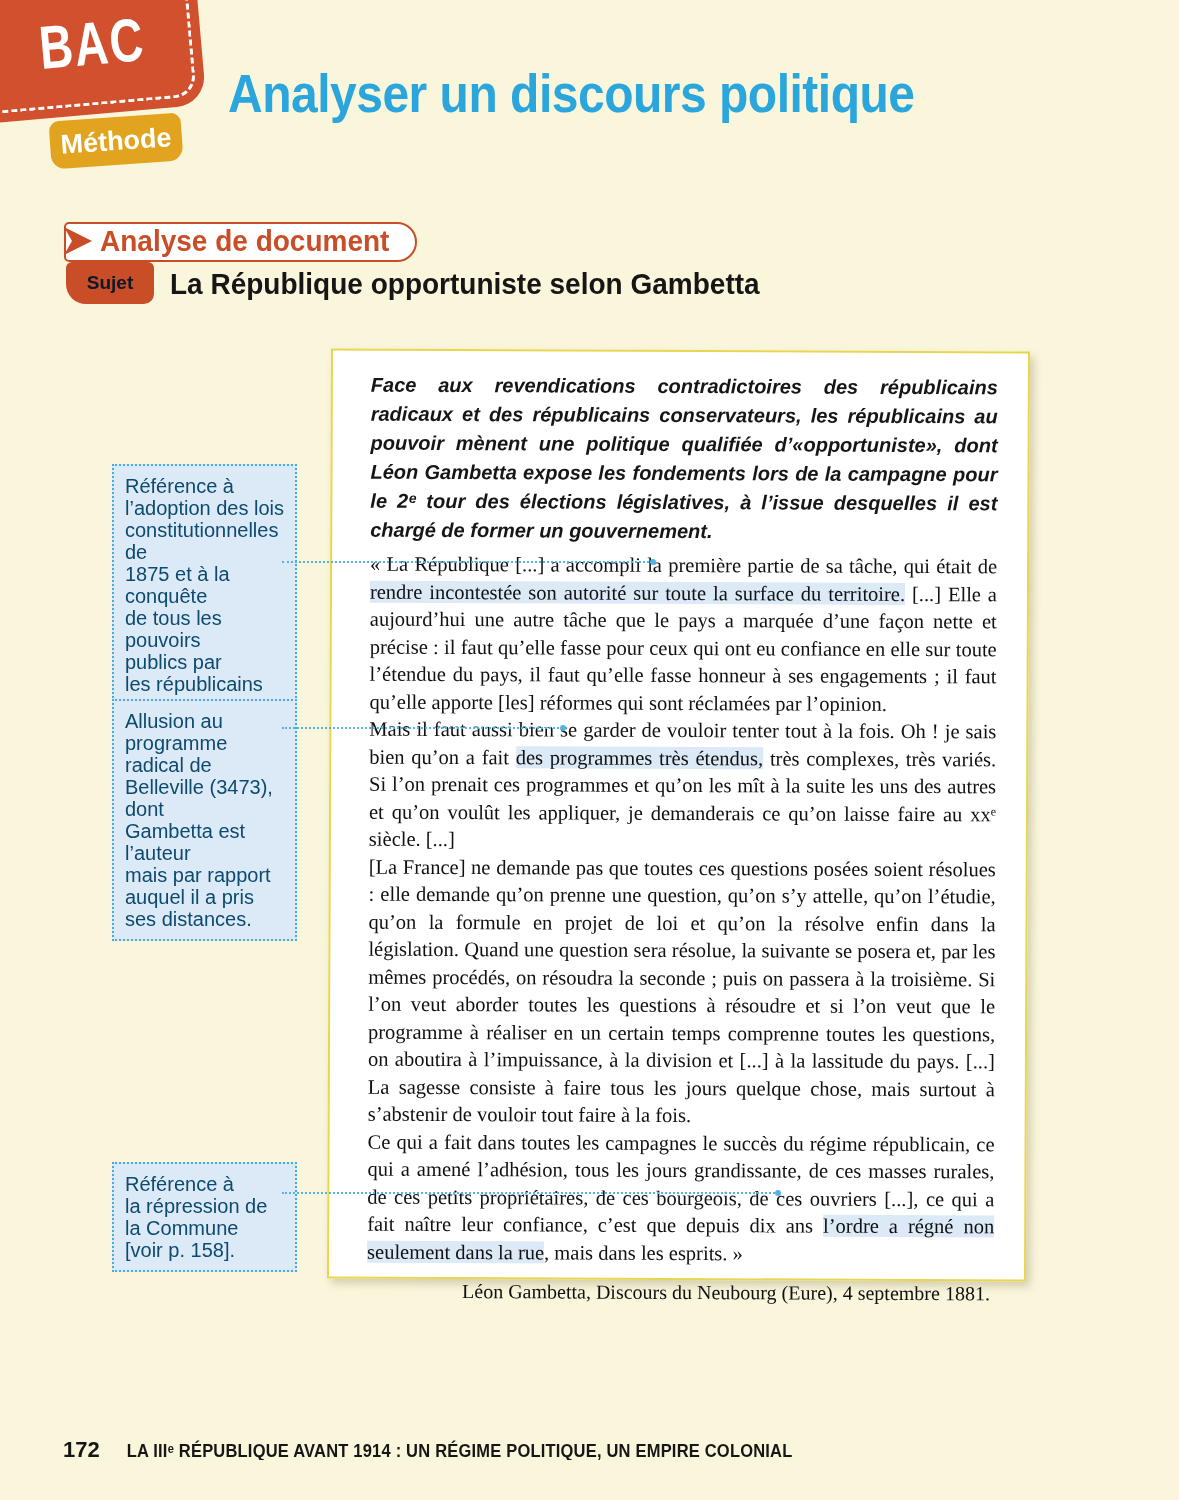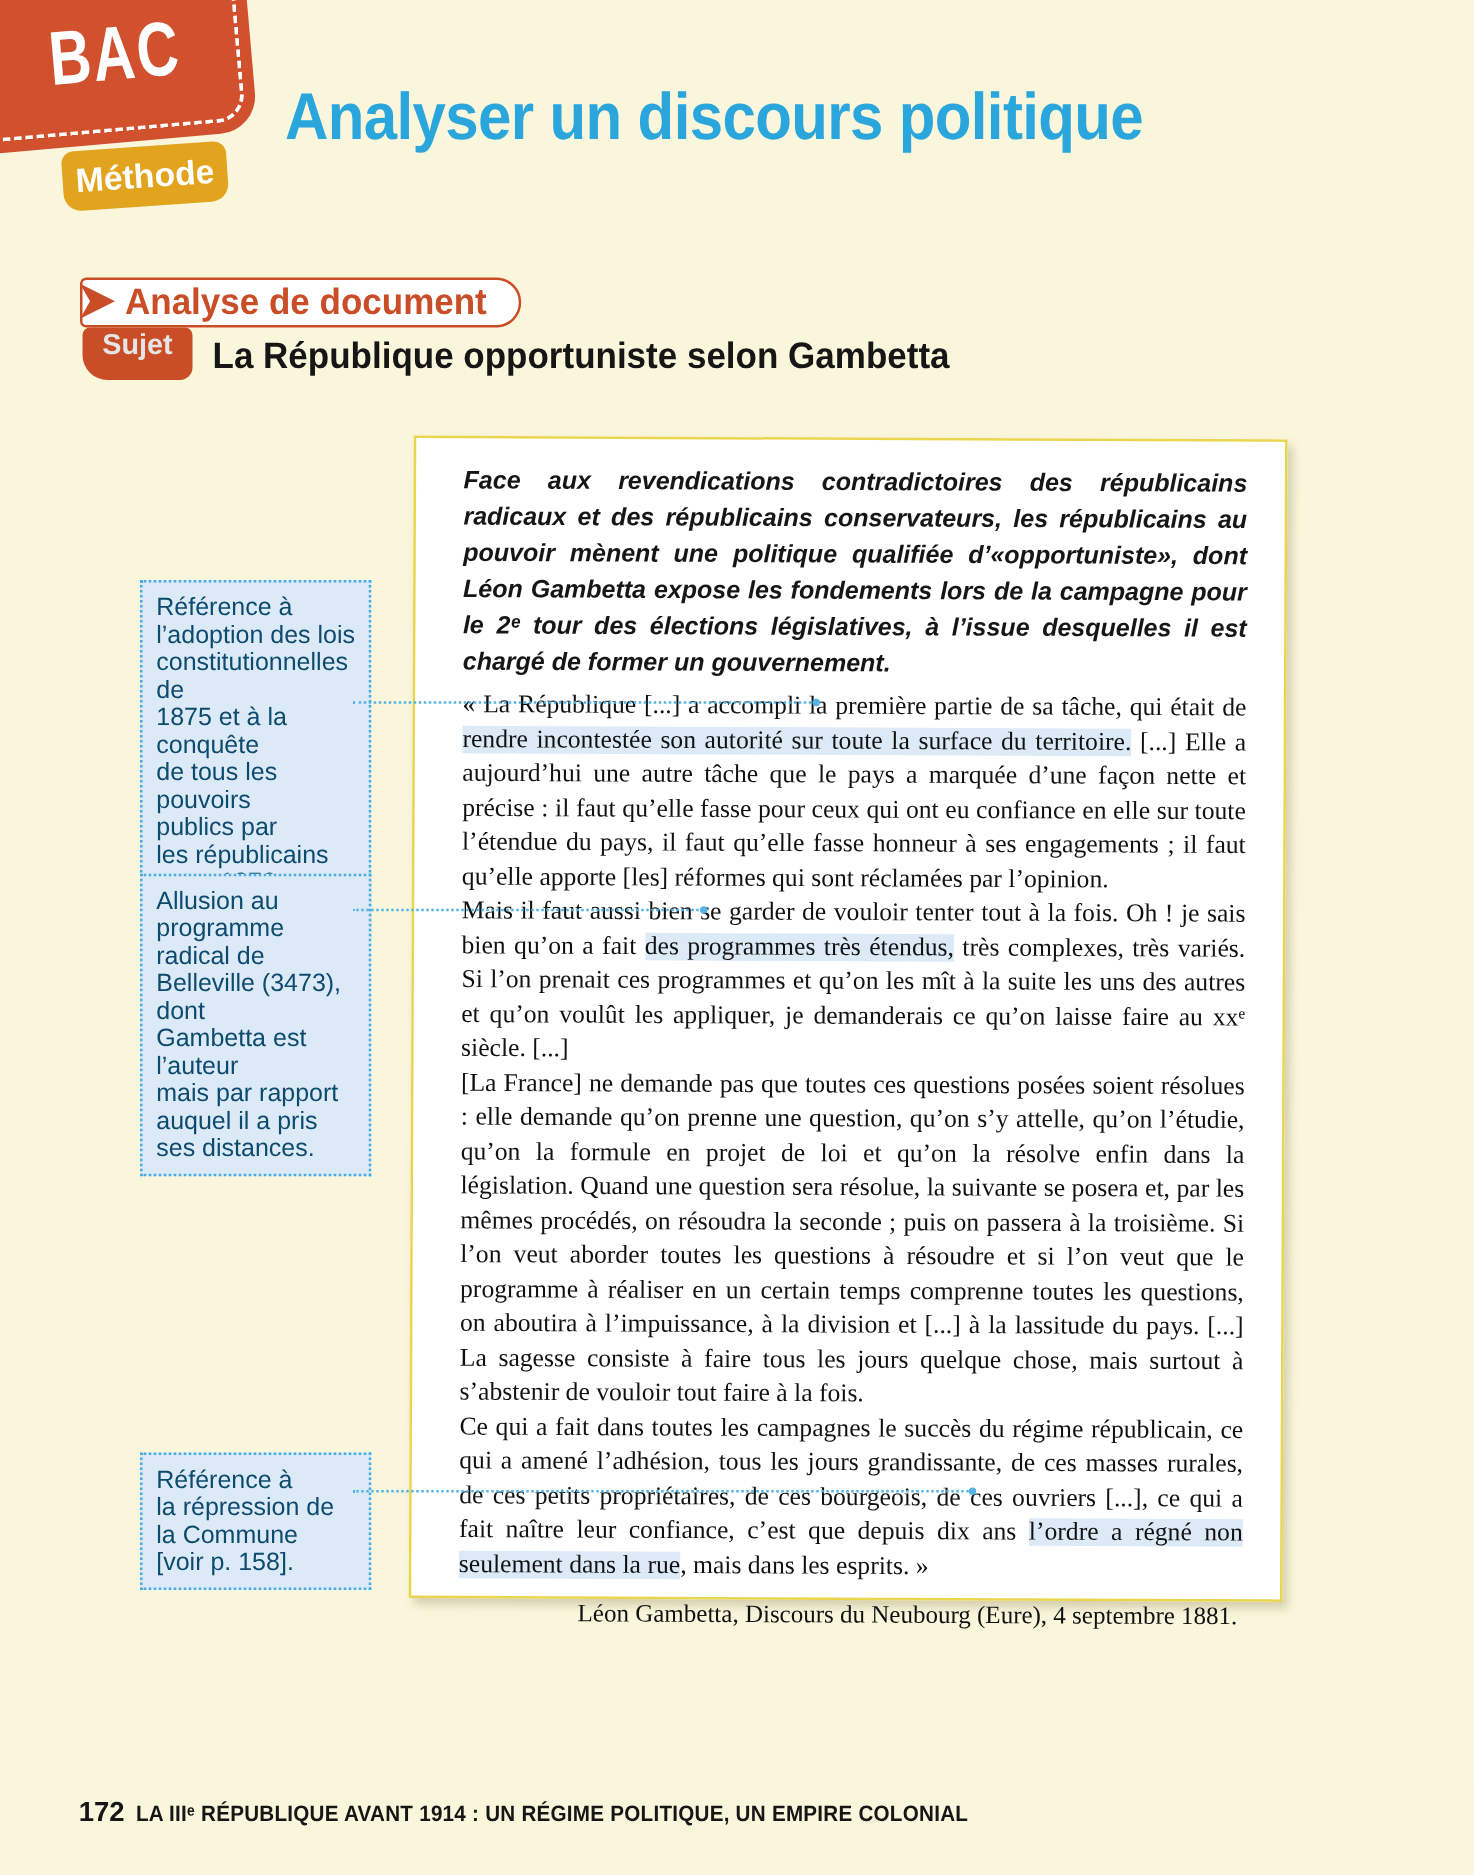--- a/index.html
+++ b/index.html
@@ -22,22 +22,22 @@
 
   
   .banner{position:absolute;left:64px;top:222px;height:36px;background:#ffffff;
     border:2px solid #C94E27;border-radius:5px 20px 20px 5px;padding:0 26px 0 34px;
     display:flex;align-items:center;z-index:2;}
   .banner-arrow{position:absolute;left:-2px;top:3px;}
   .banner-label{color:#C94E27;font-weight:bold;font-size:28px;white-space:nowrap;transform:scaleY(1.05);}
 
   
   .sujet-box{position:absolute;left:66px;top:262px;width:88px;height:42px;background:#C94E27;
-    border-radius:6px 6px 10px 20px;display:flex;align-items:flex-start;justify-content:center;
-    color:#e5e5e5;font-weight:bold;font-size:23px;z-index:1;}
+    border-radius:6px 6px 10px 20px;display:flex;align-items:center;justify-content:center;
+    color:#0f172a;font-weight:bold;font-size:19px;z-index:1;}
   .sujet-title{position:absolute;left:170px;top:268px;font-weight:bold;font-size:28px;color:#161616;
     transform:scaleY(1.05);transform-origin:left top;white-space:nowrap;}
 
   
   .paper{position:absolute;left:329px;top:350px;width:699px;height:930px;background:#ffffff;
     border:2px solid #E9D64F;box-sizing:border-box;transform:rotate(0.25deg);
     box-shadow:4px 5px 8px rgba(125,115,70,0.30);z-index:1;padding:20px 30px 0 38px;}
   .intro{margin:0 0 6px 0;font-family:"Liberation Sans",sans-serif;font-style:italic;font-weight:bold;
     font-size:20px;line-height:29px;text-align:justify;color:#161616;}
   .para{margin:0;font-family:"Liberation Serif","DejaVu Serif",serif;font-size:20.5px;
@@ -56,21 +56,21 @@
 
   
   .connector{position:absolute;height:0;border-top:2px dotted #55B4E5;z-index:3;}
   .connector::after{content:'';position:absolute;right:-3px;top:-4px;width:6px;height:6px;
     border-radius:50%;background:#55B4E5;}
   .connector-1{left:282px;top:561px;width:371px;}
   .connector-2{left:282px;top:727px;width:281px;}
   .connector-3{left:282px;top:1192px;width:496px;}
 
   
-  .footer{position:absolute;left:63px;top:1437px;display:flex;align-items:baseline;gap:9px;}
+  .footer{position:absolute;left:63px;top:1437px;display:flex;align-items:baseline;gap:27px;}
   .footer-page{font-weight:bold;font-size:22px;color:#161616;}
   .footer-chapter{font-weight:bold;font-size:16.5px;letter-spacing:0.2px;color:#161616;
     transform:scaleY(1.08);transform-origin:left bottom;}
 </style>
 </head>
 <body>
 
 <div class="page">
 
   <div class="bac-badge">

